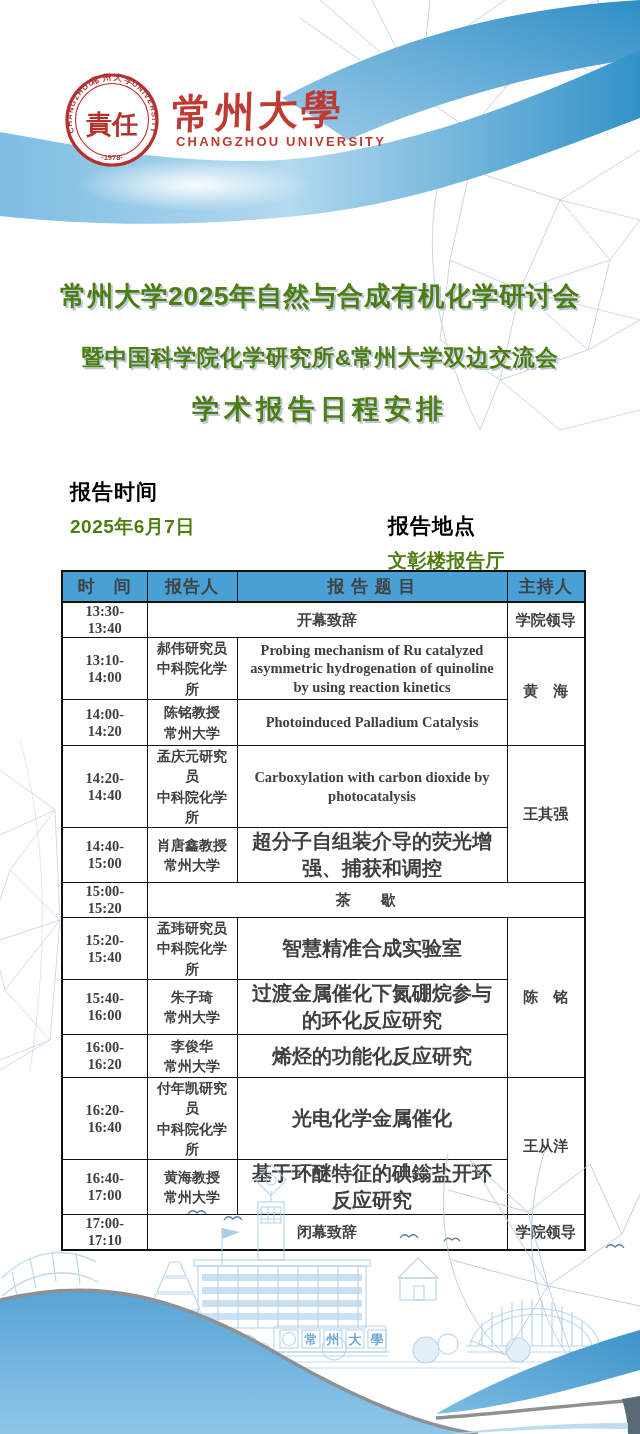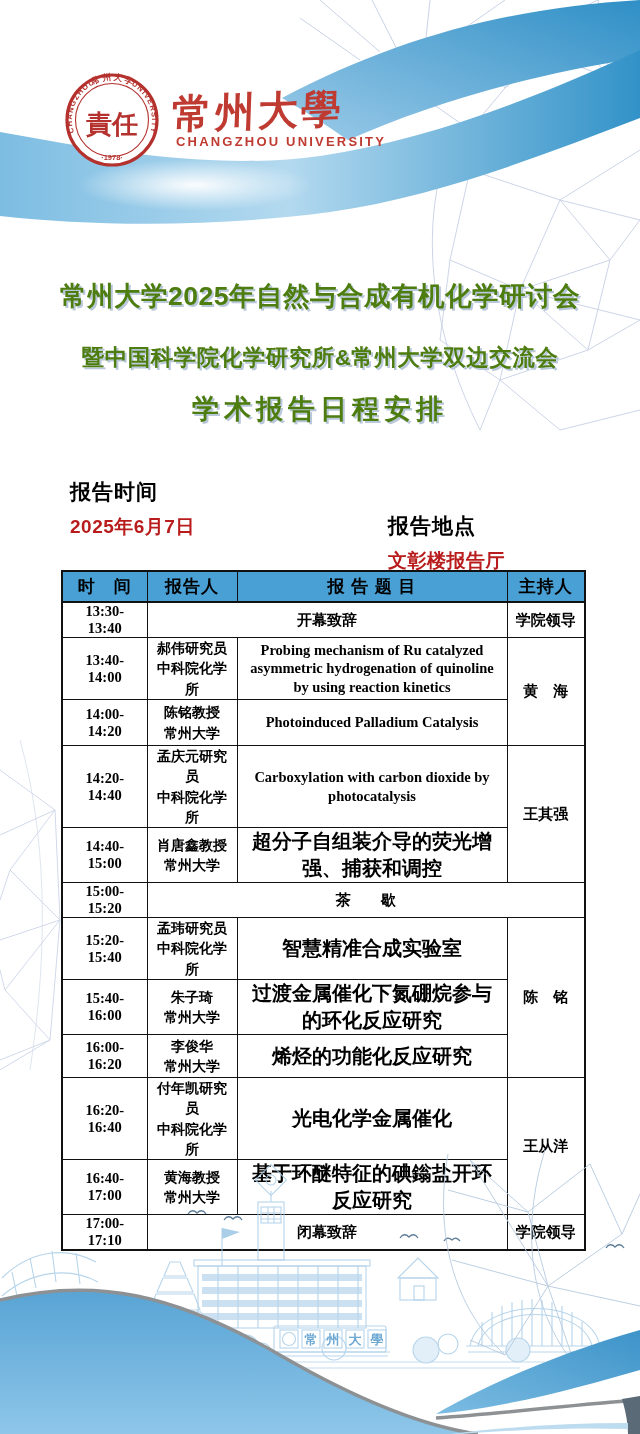--- a/index.html
+++ b/index.html
@@ -17,29 +17,29 @@
 
   
   .title-line{position:absolute;left:0;width:640px;text-align:center;color:#4d7c0f;
               font-weight:900;text-shadow:2px 2px 0 #b9c7da;}
   .title-1{top:278px;font-size:26.5px;letter-spacing:0.5px;}
   .title-2{top:342px;font-size:22.5px;letter-spacing:0.5px;}
   .title-3{top:391px;font-size:27px;letter-spacing:5px;}
 
   
   .info-label{font-size:21px;font-weight:900;color:#000000;letter-spacing:1px;}
-  .info-value{font-size:19px;font-weight:bold;color:#b91c1c;margin-top:8px;letter-spacing:0.5px;}
+  .info-value{font-size:19px;font-weight:bold;color:#4d7c0f;margin-top:8px;letter-spacing:0.5px;}
   .info-left{position:absolute;left:70px;top:478px;}
   .info-right{position:absolute;left:388px;top:478px;margin-top:34px;}
 
   
   table.sched{position:absolute;left:61px;top:570px;width:523px;border-collapse:collapse;
               table-layout:fixed;background:#fff;border:2.5px solid #111;}
   table.sched th,table.sched td{border:1.2px solid #111;text-align:center;vertical-align:middle;
-              padding:0 8px;color:#000000;overflow:hidden;}
+              padding:0 8px;color:#404040;overflow:hidden;}
   table.sched th{background:#49a0d5;font-size:17px;font-weight:900;height:29px;
               border-bottom:2px solid #111;letter-spacing:1px;}
   .t-time{font-family:"Liberation Serif",serif;font-weight:bold;font-size:14.5px;}
   .t-speaker span{display:block;font-size:14px;font-weight:bold;line-height:1.45;}
   .t-title-zh{font-size:20px;font-weight:bold;}
   .t-title-en{font-family:"Liberation Serif",serif;font-weight:bold;font-size:14.5px;line-height:1.28;}
   .t-host{font-size:15px;font-weight:bold;margin-left:16px;}
   .t-span{font-size:15px;font-weight:bold;}
   .h27{height:27px}.h30{height:30px}.h39{height:39px}.h41{height:41px}.h42{height:42px}
   .h43{height:43px}.h45{height:45px}.h46{height:46px}.h62{height:62px}
@@ -136,21 +136,21 @@
       <th>报告人</th>
       <th>报 告 题 目</th>
       <th>主持人</th>
     </tr>
     <tr class="h30">
       <td class="t-time">13:30-13:40</td>
       <td class="t-span" colspan="2">开幕致辞</td>
       <td class="t-host">学院领导</td>
     </tr>
     <tr class="h62">
-      <td class="t-time">13:40-14:00</td>
+      <td class="t-time">13:10-14:00</td>
       <td class="t-speaker">
         <span>郝伟研究员</span>
         <span>中科院化学所</span>
       </td>
       <td class="t-title-en">Probing mechanism of Ru catalyzed asymmetric hydrogenation of quinoline by using reaction kinetics</td>
       <td class="t-host" rowspan="2">黄　海</td>
     </tr>
     <tr class="h46">
       <td class="t-time">14:00-14:20</td>
       <td class="t-speaker">

